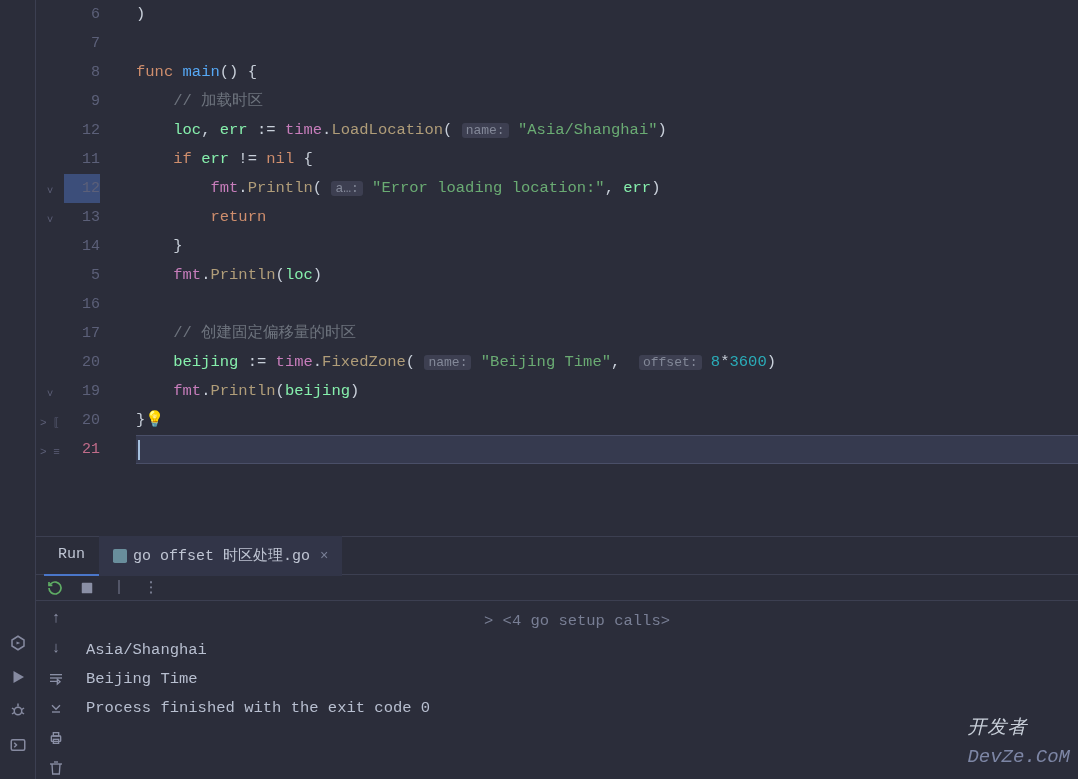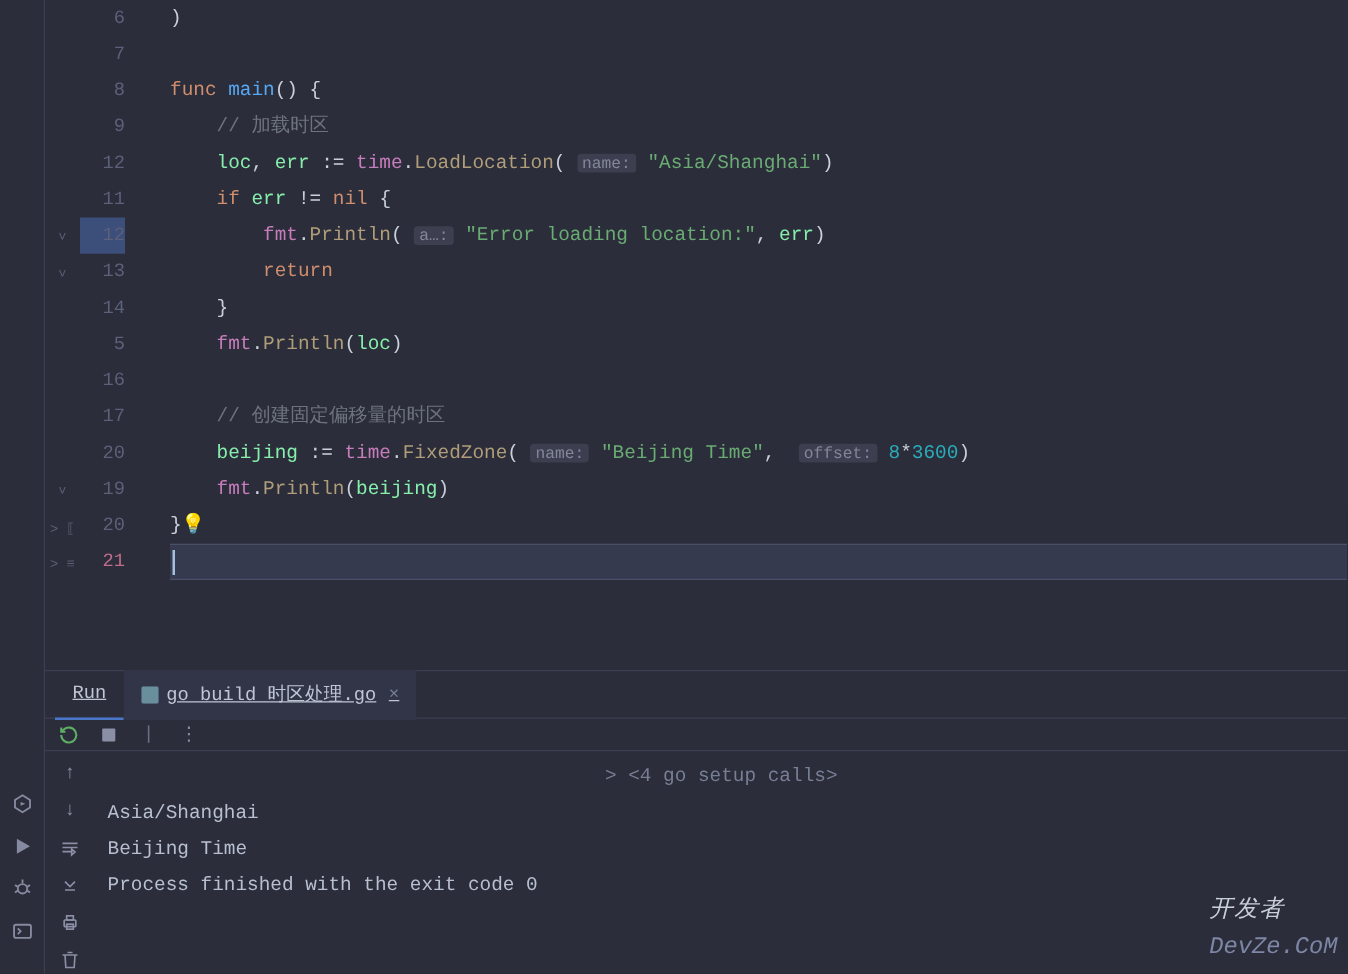--- a/index.html
+++ b/index.html
@@ -45,21 +45,21 @@
 .str { color:#6aab73; }
 .num { color:#2aacb8; }
 .cmt { color:#6d737d; }
 .idn { color:#86efac; }
 .paren { color:#c9d0da; }
 .op { color:#c9d0da; }
 .hint { background:#3d3f51; color:#838898; padding:0 4px; border-radius:3px; font-size:13px; }
 .bulb { color:#e2c063; }
 .bottom-panel { border-top:1px solid #3c3f51; background:#2b2d3a; display:flex; flex-direction:column; height:243px;}
 .panel-tabs { height:38px; display:flex; align-items:center; border-bottom:1px solid #3c3f51; padding-left:8px;}
-.tab { padding:0 14px; height:40px; display:flex; align-items:center; gap:6px; color:#bfc5d3; cursor:pointer;text-decoration:underline;}
+.tab { padding:0 14px; height:40px; display:flex; align-items:center; gap:6px; color:#bfc5d3; cursor:pointer;}
 .tab.run { border-bottom:2px solid #4a76c9; font-weight:500;}
 .tab.file { background:#323548; }
 .tab .close { color:#7a8097; margin-left:4px; font-size:14px;}
 .tab .ficon { width:14px; height:14px; display:flex;}
 .panel-toolbar { height:34px; display:flex; align-items:center; padding-left:10px; gap:14px; border-bottom:1px solid #3c3f51; }
 .panel-toolbar .btn { width:18px; height:18px; display:flex; align-items:center; justify-content:center; color:#8a8fa5; cursor:pointer;}
 .panel-body { flex:1; display:flex; }
 .run-gutter { width:40px; display:flex; flex-direction:column; align-items:center; padding-top:6px; gap:8px; }
 .run-gutter .rb { width:22px; height:22px; display:flex; align-items:center; justify-content:center; color:#8a8fa5; cursor:pointer;}
 .console { flex:1; padding:6px 10px; font-size:15.5px; line-height:29px; color:#b8bfd0; position:relative;}
@@ -166,21 +166,21 @@
 
   <div class="bottom-panel">
     <div class="panel-tabs">
       <div class="tab run">Run</div>
       <div class="tab file">
         <span class="ficon">
             <svg width="14" height="14" viewBox="0 0 16 16">
               <rect width="16" height="16" rx="2" fill="#698e9c"></rect>
             </svg>
           </span>
-        <span>go build 时区处理.go</span>
+        <span>go offset 时区处理.go</span>
         <span class="close">×</span>
       </div>
     </div>
     <div class="panel-toolbar">
       <div class="btn">
           <svg width="16" height="16" viewBox="0 0 24 24" fill="none" stroke="#5fad65" stroke-width="2.5">
             <path d="M3 12a9 9 0 1 0 3-6.7L3 8"></path>
             <polyline points="3,3 3,8 8,8"></polyline>
           </svg>
         </div>

